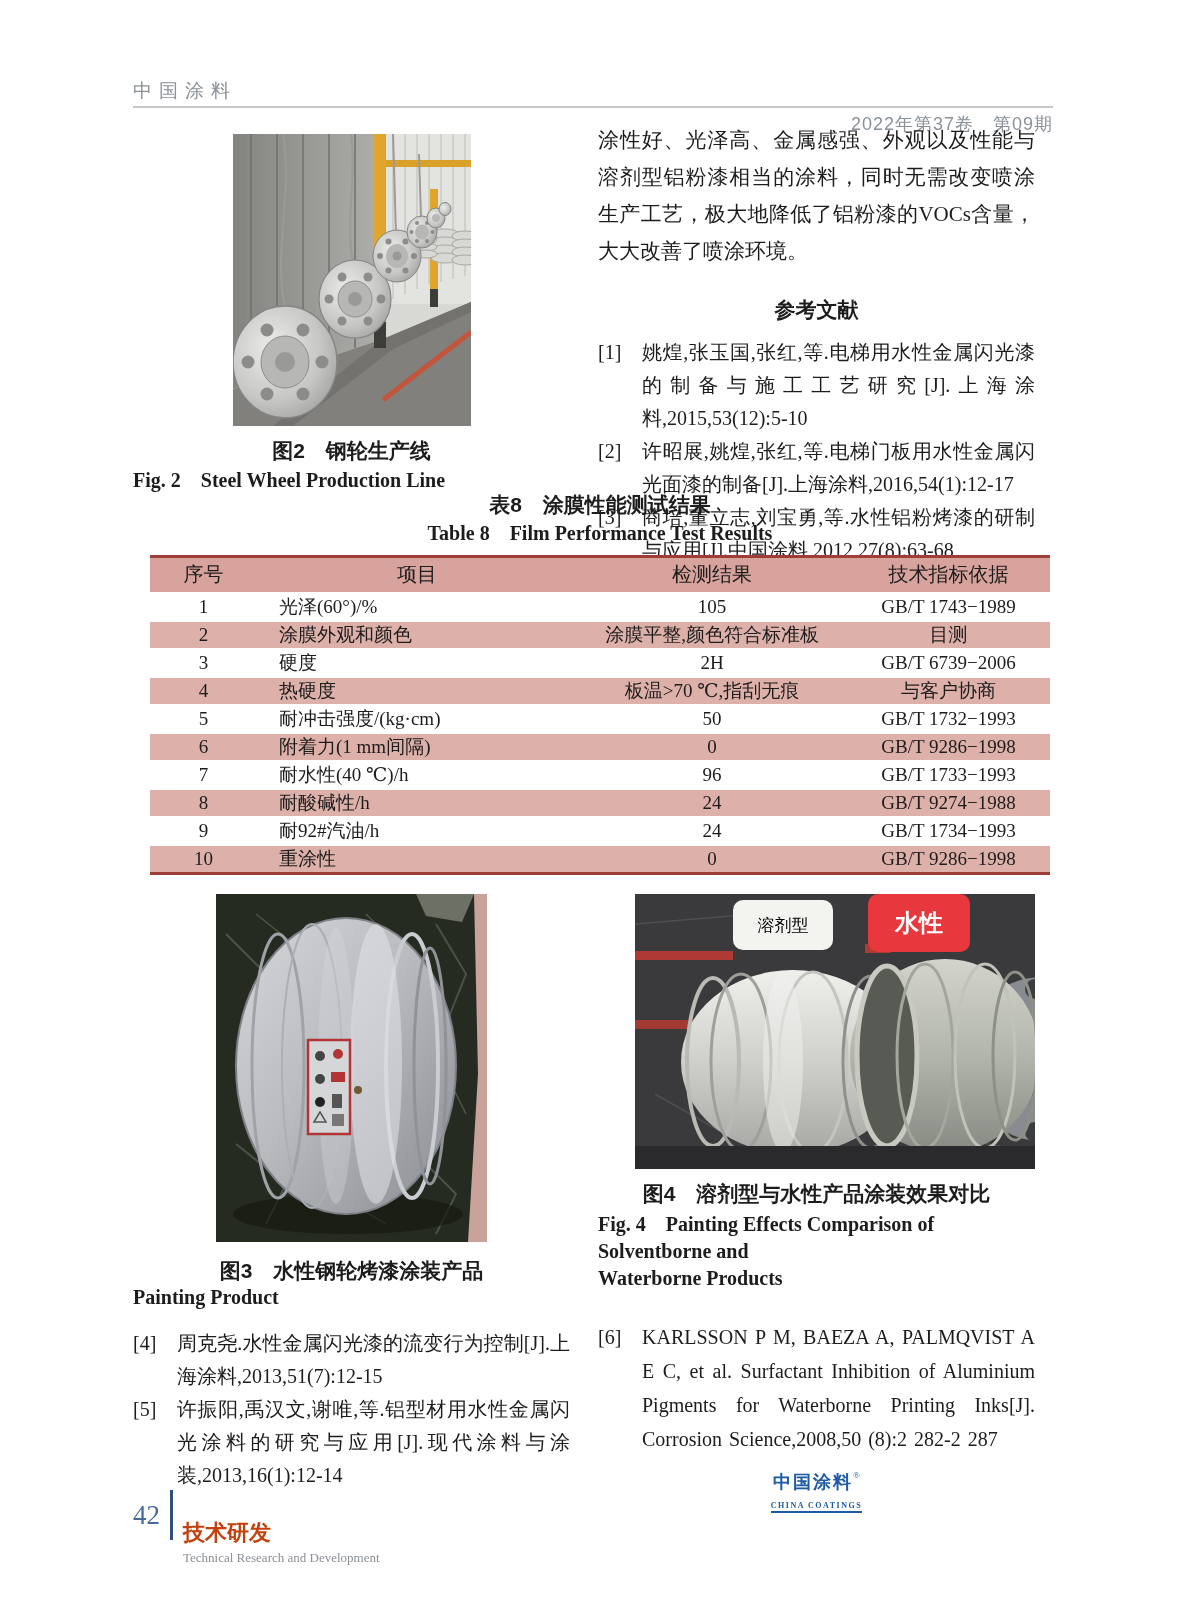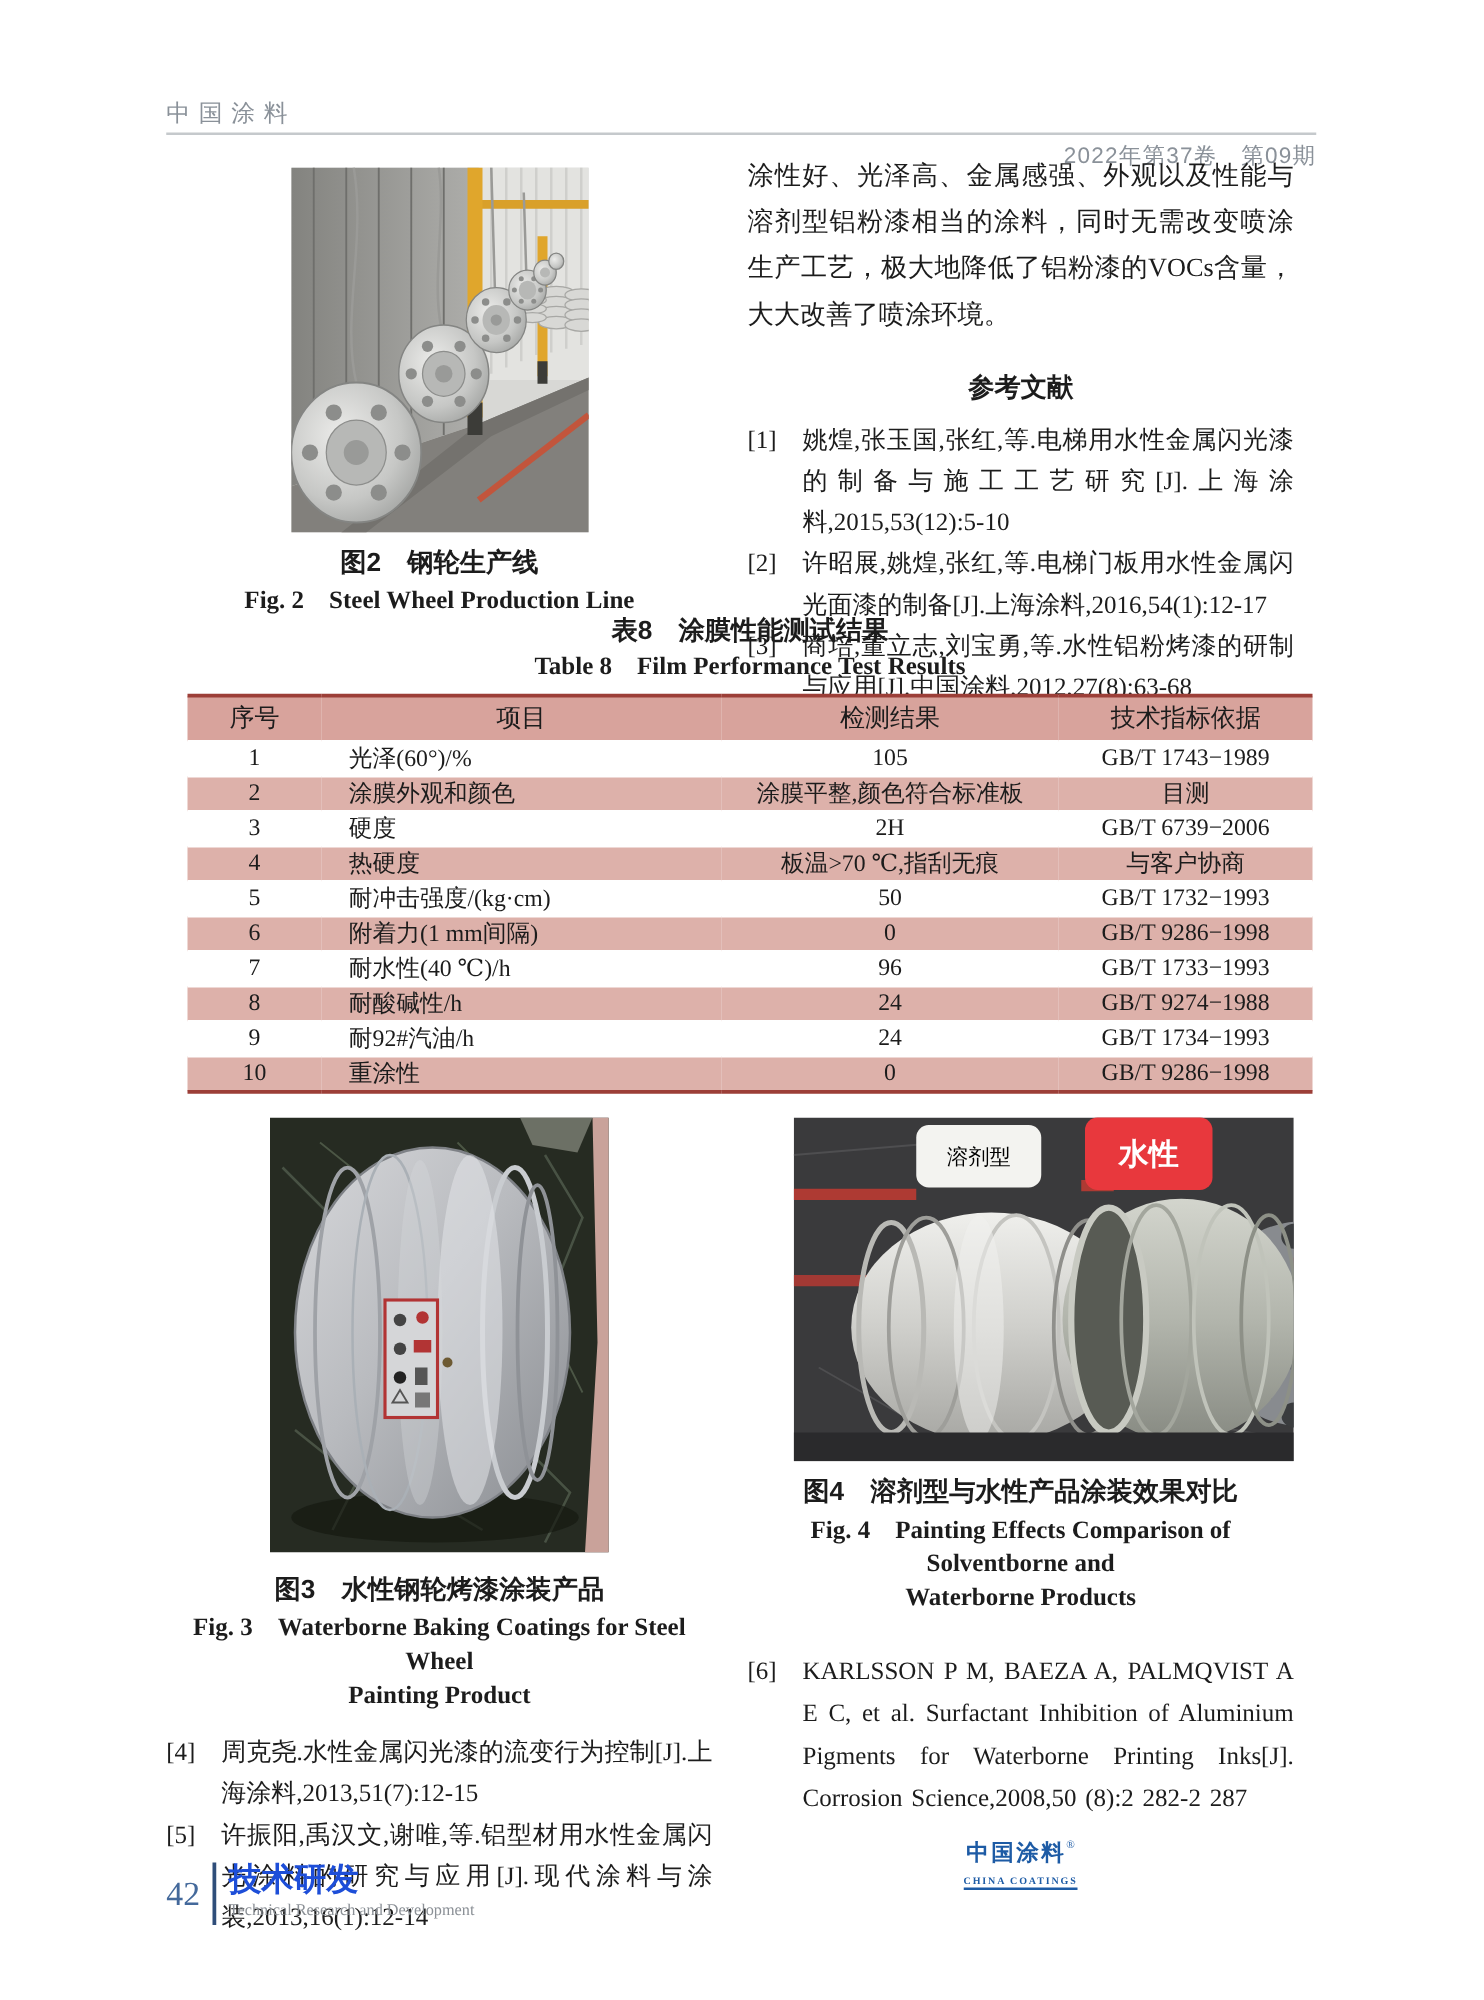--- a/index.html
+++ b/index.html
@@ -26,21 +26,21 @@
 
   
   .col-left-top{left:133px;top:128px;width:437px;}
   .col-right-top{left:598px;top:122px;width:437px;}
   .col-left-bot{left:133px;top:880px;width:437px;}
   .col-right-bot{left:598px;top:880px;width:437px;}
 
   .figwrap{display:block;margin:6px auto 0;}
   .cap-zh{text-align:center;font-family:"Liberation Sans","DejaVu Sans",sans-serif;
           font-weight:bold;font-size:21px;margin-top:12px;line-height:26px;}
-  .cap-en{text-align:center;font-weight:bold;font-size:20px;margin-top:3px;line-height:27px;}
+  .cap-en{text-align:left;font-weight:bold;font-size:20px;margin-top:3px;line-height:27px;}
 
   .intro{font-size:21px;line-height:37px;text-align:justify;margin:0;}
   .refs-heading{text-align:center;font-family:"Liberation Sans","DejaVu Sans",sans-serif;
                 font-weight:bold;font-size:21px;margin-top:26px;}
   .refs{margin-top:12px;}
   .ref{display:flex;font-size:20px;line-height:33px;}
   .ref-num{width:44px;flex:none;}
   .ref-text{flex:1;text-align:justify;}
   .ref.en{font-size:20px;line-height:34px;}
   .ref.en .ref-text{word-spacing:2px;}
@@ -80,21 +80,21 @@
   .logo-mark{font-size:9px;vertical-align:top;color:var(--logo-blue);}
   .logo-en{font-family:Liberation Serif, serif;font-weight:bold;
            color:var(--logo-blue);font-size:8px;letter-spacing:1.5px;
            border-bottom:2px solid var(--logo-blue);display:inline-block;padding-bottom:1px;}
 
   
   .footer{left:133px;top:1490px;display:flex;align-items:flex-start;}
   .pg-num{color:var(--footer-blue);font-size:27px;line-height:50px;margin-right:10px;}
   .ftr-bar{width:3px;height:50px;background:#2f4e7a;margin-right:10px;}
   .ftr-zh{font-family:"Liberation Sans","DejaVu Sans",sans-serif;font-weight:bold;
-          font-size:26px;color:#1d4ed8;line-height:26px;}
+          font-size:22px;color:#c2410c;line-height:26px;margin-top:30px;}
   .ftr-en{font-size:13px;color:#8b9096;margin-top:4px;}
 </style>
 </head>
 <body>
 
 <div>
 
   <div class="abs hdr-left">中国涂料</div>
   <div class="abs hdr-right">2022年第37卷　第09期</div>
   <div class="abs hdr-rule"></div>
@@ -364,21 +364,20 @@
             <rect x="115" y="178" width="14" height="10" fill="#b23434"></rect>
           <circle cx="104" cy="208" r="5" fill="#222222"></circle>
             <rect x="116" y="200" width="10" height="14" fill="#555555"></rect>
           <path d="M98,228 L104,218 L110,228 Z" fill="none" stroke="#555555" stroke-width="1.5"></path>
           <rect x="116" y="220" width="12" height="12" fill="#777777"></rect>
         </g>
         <circle cx="142" cy="196" r="4" fill="#6d5a33"></circle>
       </svg>
     </div>
     <div class="cap-zh">图3　水性钢轮烤漆涂装产品</div>
-    <div class="cap-en" style="margin-top:4px">Fig. 3　Waterborne Baking Coatings for Steel Wheel</div>
     <div class="cap-en" style="margin-top:0">Painting Product</div>
     <div class="refs" style="margin-top:16px">
       <div class="ref">
         <span class="ref-num">[4]</span>
         <span class="ref-text">周克尧.水性金属闪光漆的流变行为控制[J].上海涂料,2013,51(7):12-15</span>
       </div>
       <div class="ref">
         <span class="ref-num">[5]</span>
         <span class="ref-text">许振阳,禹汉文,谢唯,等.铝型材用水性金属闪光涂料的研究与应用[J].现代涂料与涂装,2013,16(1):12-14</span>
       </div>

